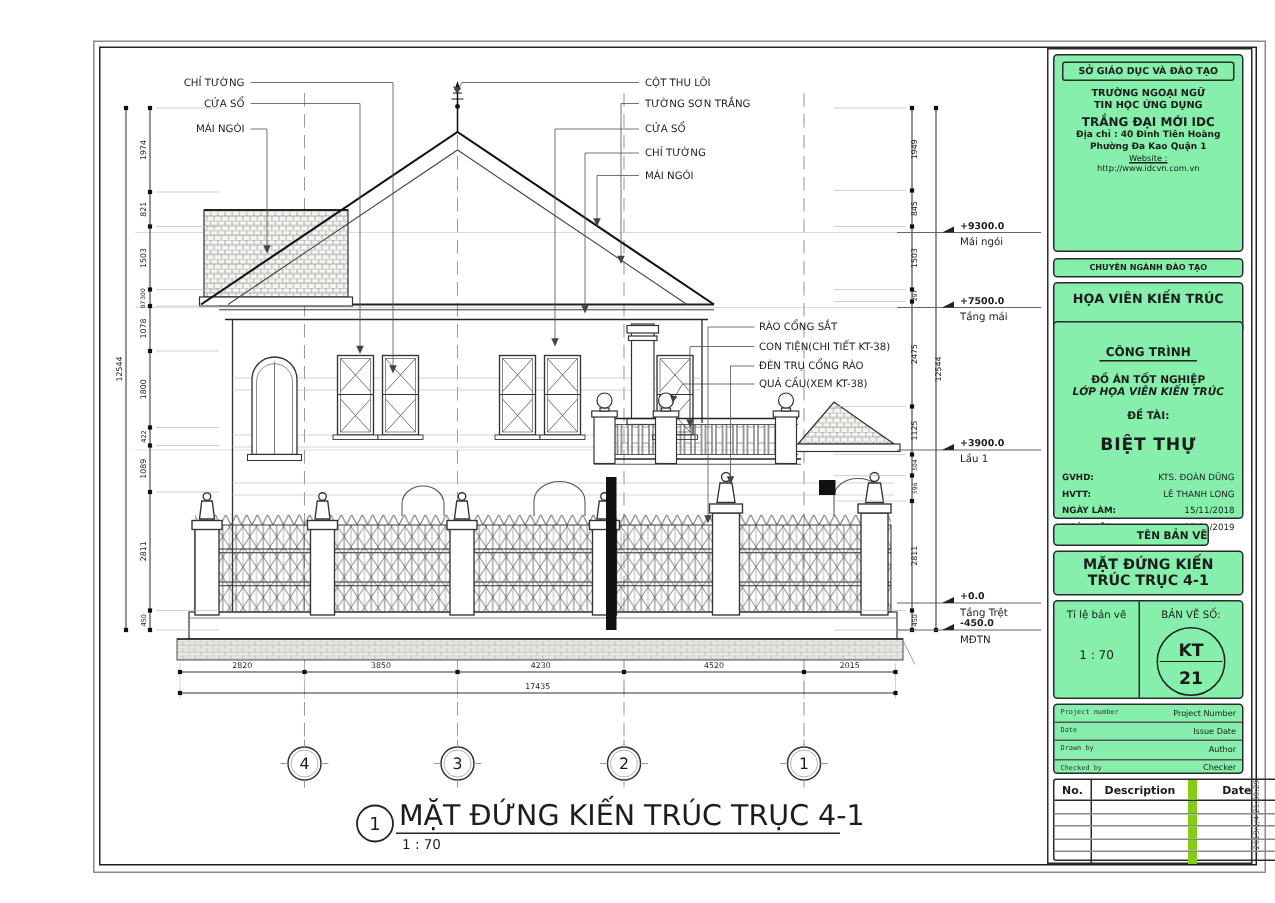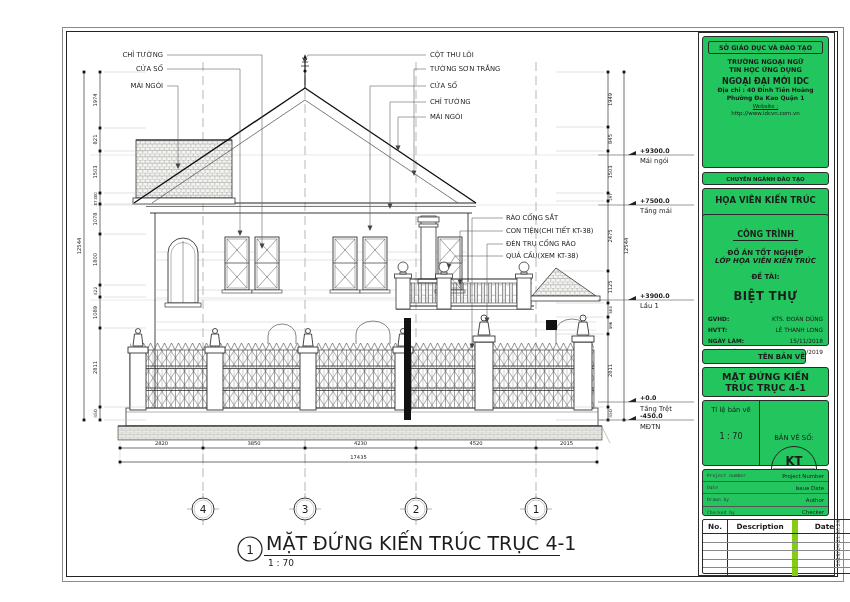--- a/index.html
+++ b/index.html
@@ -3,21 +3,21 @@
 <meta charset="utf-8">
 <style>
   html,body{margin:0;padding:0;}
   body{
     width:850px;height:602px;position:relative;background:#ffffff;
     font-family:"DejaVu Sans",sans-serif;color:#1c1c1c;overflow:hidden;
   }
   .outer-edge{position:absolute;left:62px;top:27px;width:780px;height:553px;border:1px solid #8a8a8a;}
   .sheet-border{position:absolute;left:66px;top:31px;width:770px;height:544px;border:1.6px solid #222;}
   .tb-frame{position:absolute;left:698px;top:32px;width:135px;height:542px;border:1px solid #2b2b2b;}
-  .tb-box{position:absolute;border:1px solid #2b2b2b;border-radius:3px;background:#22c55e;box-sizing:border-box;}
+  .tb-box{position:absolute;border:1px solid #2b2b2b;border-radius:3px;background:#86efac;box-sizing:border-box;}
   .c{text-align:center;}
   .tb-sub{border:1px solid #2b2b2b;border-radius:2px;margin:4px 5px 0 5px;font-size:6.3px;font-weight:bold;padding:2px 0;}
   .t65b{font-size:6.5px;font-weight:bold;line-height:8px;}
   .t8b{font-size:8px;font-weight:bold;}
   .t6b{font-size:6px;font-weight:bold;line-height:7.5px;}
   .t55{font-size:5.5px;line-height:6.5px;}
   .u{text-decoration:underline;}
   .row-line{display:flex;justify-content:space-between;align-items:center;padding:0 5px;}
   .lbl{font-size:5.8px;font-weight:bold;}
   .val{font-size:5.8px;}
@@ -523,21 +523,21 @@
     <text x="268" y="566" font-size="9">1 : 70</text>
   </g>
 </svg>
 
 <div class="tb-frame"></div>
 
 <div class="tb-box" style="left:702px;top:36px;width:127px;height:132px;">
   <div class="tb-sub c">SỞ GIÁO DỤC VÀ ĐÀO TẠO</div>
   <div class="c t65b" style="margin-top:4px;">TRƯỜNG NGOẠI NGỮ</div>
   <div class="c t65b">TIN HỌC ỨNG DỤNG</div>
-  <div class="c t8b" style="margin-top:3px;">NGOẠI ĐẠI MỚI IDC</div>
+  <div class="c t8b" style="margin-top:3px;">TRẮNG ĐẠI MỚI IDC</div>
   <div class="c t6b">Địa chỉ : 40 Đinh Tiên Hoàng</div>
   <div class="c t6b">Phường Đa Kao Quận 1</div>
   <div class="c t55 u" style="margin-top:2px;">Website :</div>
   <div class="c t55">http://www.idcvn.com.vn</div>
 </div>
 
 <div class="tb-box c" style="left:702px;top:172px;width:127px;height:13px;font-size:5.4px;font-weight:bold;line-height:12px;">
   <span>CHUYÊN NGÀNH ĐÀO TẠO</span>
 </div>
 <div class="tb-box c" style="left:702px;top:188px;width:127px;height:34px;font-size:8.5px;font-weight:bold;line-height:22px;">
@@ -576,21 +576,21 @@
 <div class="tb-box c" style="left:702px;top:367px;width:127px;height:30px;font-size:9.5px;font-weight:bold;padding-top:3px;">
   <div>MẶT ĐỨNG KIẾN</div>
   <div>TRÚC TRỤC 4-1</div>
 </div>
 
 <div class="tb-box" style="left:702px;top:400px;width:127px;height:66px;display:flex;">
   <div style="width:57px;border-right:1px solid #2b2b2b;box-sizing:border-box;">
     <div class="c" style="font-size:6.8px;margin-top:5px;">Tỉ lệ bản vẽ</div>
     <div class="c" style="font-size:8px;margin-top:18px;">1 : 70</div>
   </div>
-  <div style="flex:1;position:relative;margin-top:28px;">
+  <div style="flex:1;position:relative;">
     <div class="c" style="font-size:6.8px;margin-top:5px;">BẢN VẼ SỐ:</div>
     <svg width="68" height="50" viewBox="0 0 68 50" style="position:absolute;left:0;top:15px;">
       <circle cx="34" cy="25" r="22.5" fill="none" stroke="#222" stroke-width="1"></circle>
       <line x1="13" y1="25" x2="55" y2="25" stroke="#222" stroke-width="0.8"></line>
       <text x="34" y="21" text-anchor="middle" font-size="11.5" font-weight="bold">KT</text>
       <text x="34" y="40" text-anchor="middle" font-size="11.5" font-weight="bold">21</text>
     </svg>
   </div>
 </div>
 

